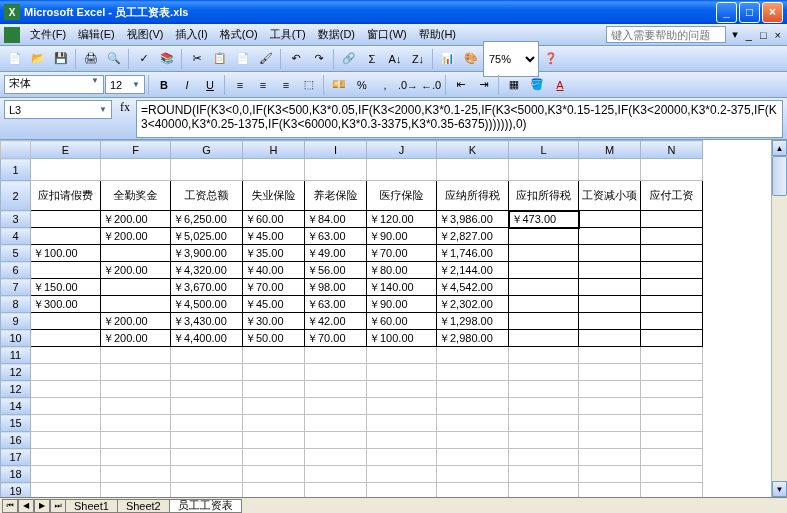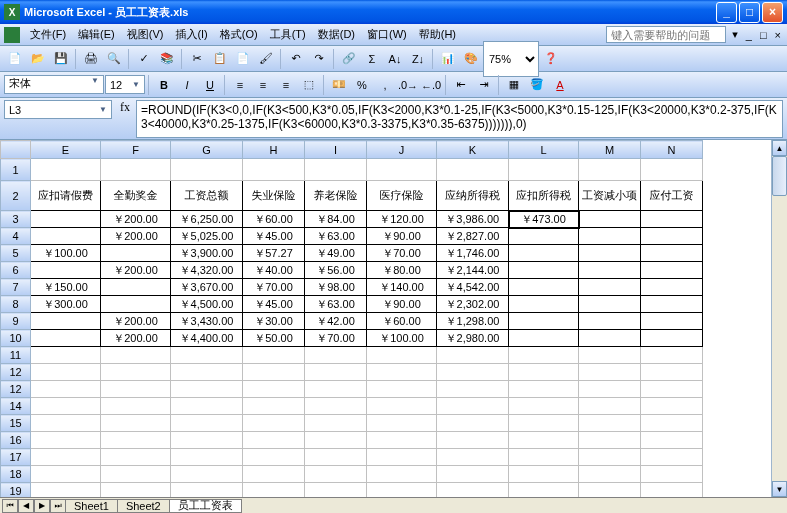--- a/index.html
+++ b/index.html
@@ -30,21 +30,21 @@
 .fx-label{font-family:serif;font-size:12px;margin:0 6px;color:#000}
 .formula-text{flex:1;background:#fff;border:1px solid #7b9ebd;padding:2px 4px;height:38px;font-size:12px;line-height:14px;overflow:hidden;white-space:pre-wrap;word-break:break-all}
 .grid-area{position:absolute;top:140px;left:0;right:0;bottom:16px;background:#fff;overflow:hidden}
 .grid{border-collapse:collapse;table-layout:fixed}
 .grid th,.grid td{border:1px solid #c0c0c0;height:17px;overflow:hidden;white-space:nowrap;padding:0 2px;font-size:11px}
 .grid .rh,.grid .ch{background:linear-gradient(to bottom,#e7effc,#b5cdf3);text-align:center;font-weight:normal;color:#000;border:1px solid #9eb6ce}
 .grid .rh{width:30px}
 .grid .ch{height:18px}
 .corner{width:30px;background:linear-gradient(to bottom,#e7effc,#b5cdf3);border:1px solid #9eb6ce}
 .hdrcell{background:#fff;text-align:center;font-size:11px;border:1px solid #000!important;height:30px!important;vertical-align:middle}
-.datacell{text-align:center;border:1px solid #000!important}
+.datacell{text-align:left;border:1px solid #000!important}
 .emptybordered{border:1px solid #000!important}
 .active-cell{border:2px solid #000!important;position:relative}
 .col-E{width:70px}.col-F{width:70px}.col-G{width:72px}.col-H{width:62px}.col-I{width:62px}.col-J{width:70px}.col-K{width:72px}.col-L{width:70px}.col-M{width:62px}.col-N{width:62px}
 .sheet-tabs{position:absolute;bottom:0;left:0;right:0;height:16px;background:#ece9d8;display:flex;align-items:center;border-top:1px solid #808080;font-size:10px}
 .tab-nav{display:flex;gap:0;margin-left:2px}
 .tab-nav-btn{width:16px;height:14px;border:1px solid #808080;background:#ece9d8;display:flex;align-items:center;justify-content:center;font-size:8px}
 .sheet-tab{padding:0 8px;border:1px solid #808080;background:#fff;margin-left:-1px;height:14px;display:flex;align-items:center}
 .sheet-tab.inactive{background:#ece9d8}
 .scroll-v{position:absolute;right:0;top:140px;bottom:16px;width:16px;background:#ece9d8;border-left:1px solid #9eb6ce}
 .scroll-v .thumb{position:absolute;top:16px;left:0;right:0;height:40px;background:linear-gradient(to right,#c8d8ec,#e7effc);border:1px solid #7b9ebd;border-radius:2px}
@@ -232,21 +232,21 @@
           <td class="datacell col-K">￥2,827.00</td>
           <td class="emptybordered col-L"></td>
           <td class="emptybordered col-M"></td>
           <td class="emptybordered col-N"></td>
         </tr>
         <tr>
           <th class="rh">5</th>
           <td class="datacell col-E">￥100.00</td>
           <td class="emptybordered col-F"></td>
           <td class="datacell col-G">￥3,900.00</td>
-          <td class="datacell col-H">￥57.27</td>
+          <td class="datacell col-H">￥35.00</td>
           <td class="datacell col-I">￥49.00</td>
           <td class="datacell col-J">￥70.00</td>
           <td class="datacell col-K">￥1,746.00</td>
           <td class="emptybordered col-L"></td>
           <td class="emptybordered col-M"></td>
           <td class="emptybordered col-N"></td>
         </tr>
         <tr>
           <th class="rh">6</th>
           <td class="emptybordered col-E"></td>

